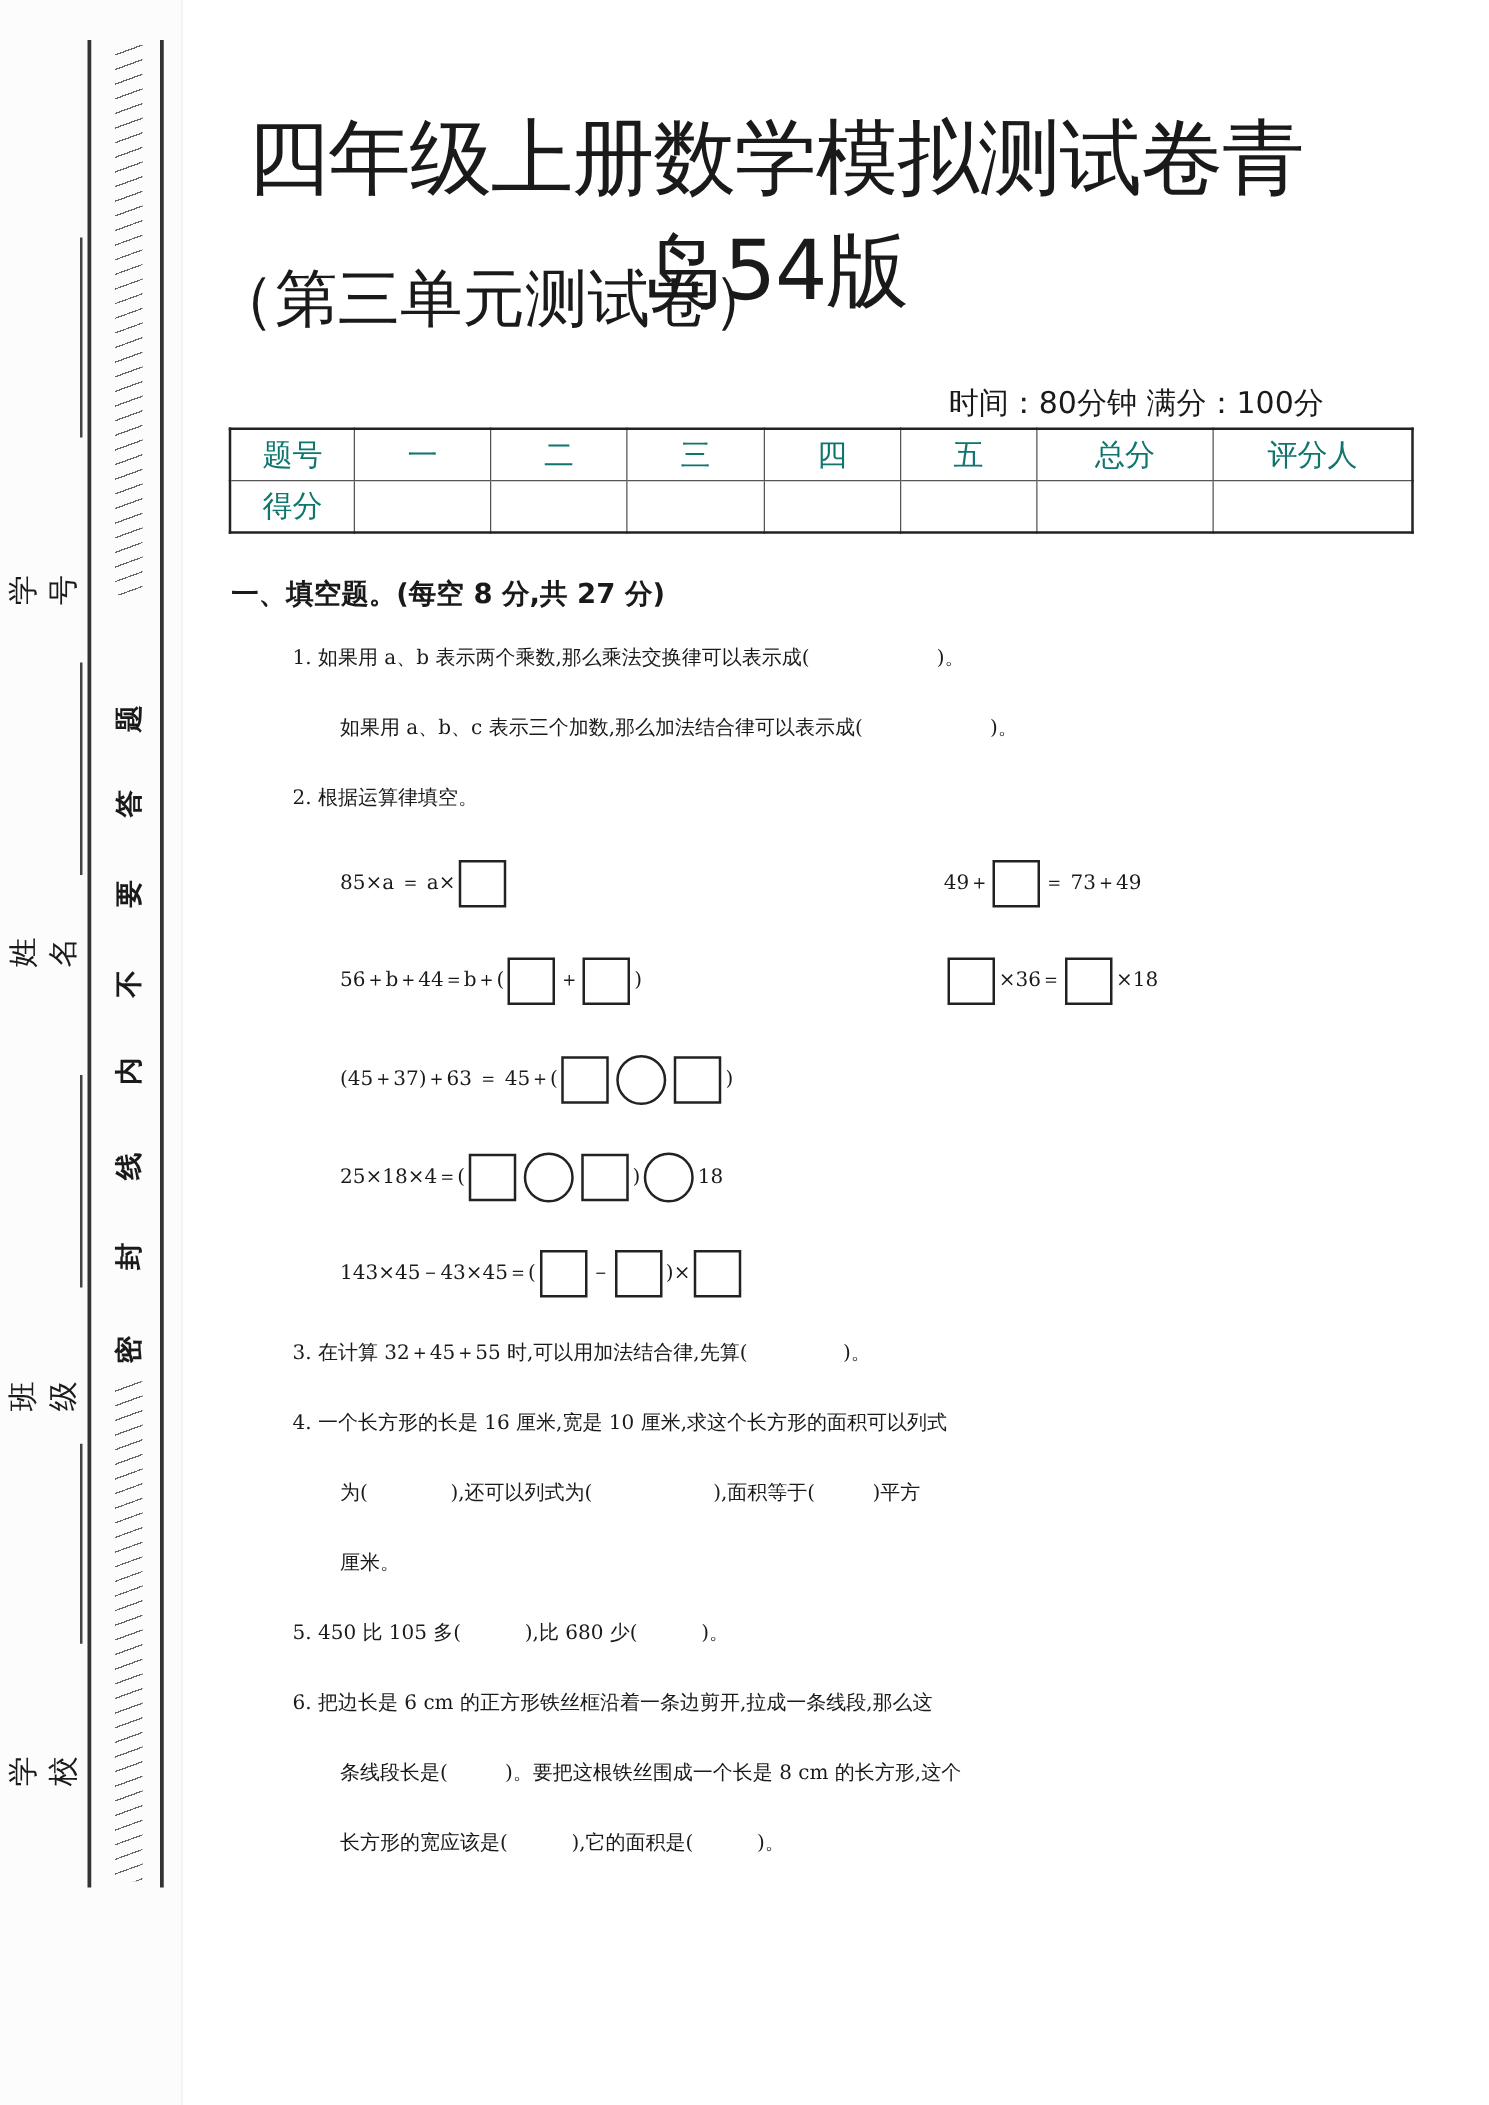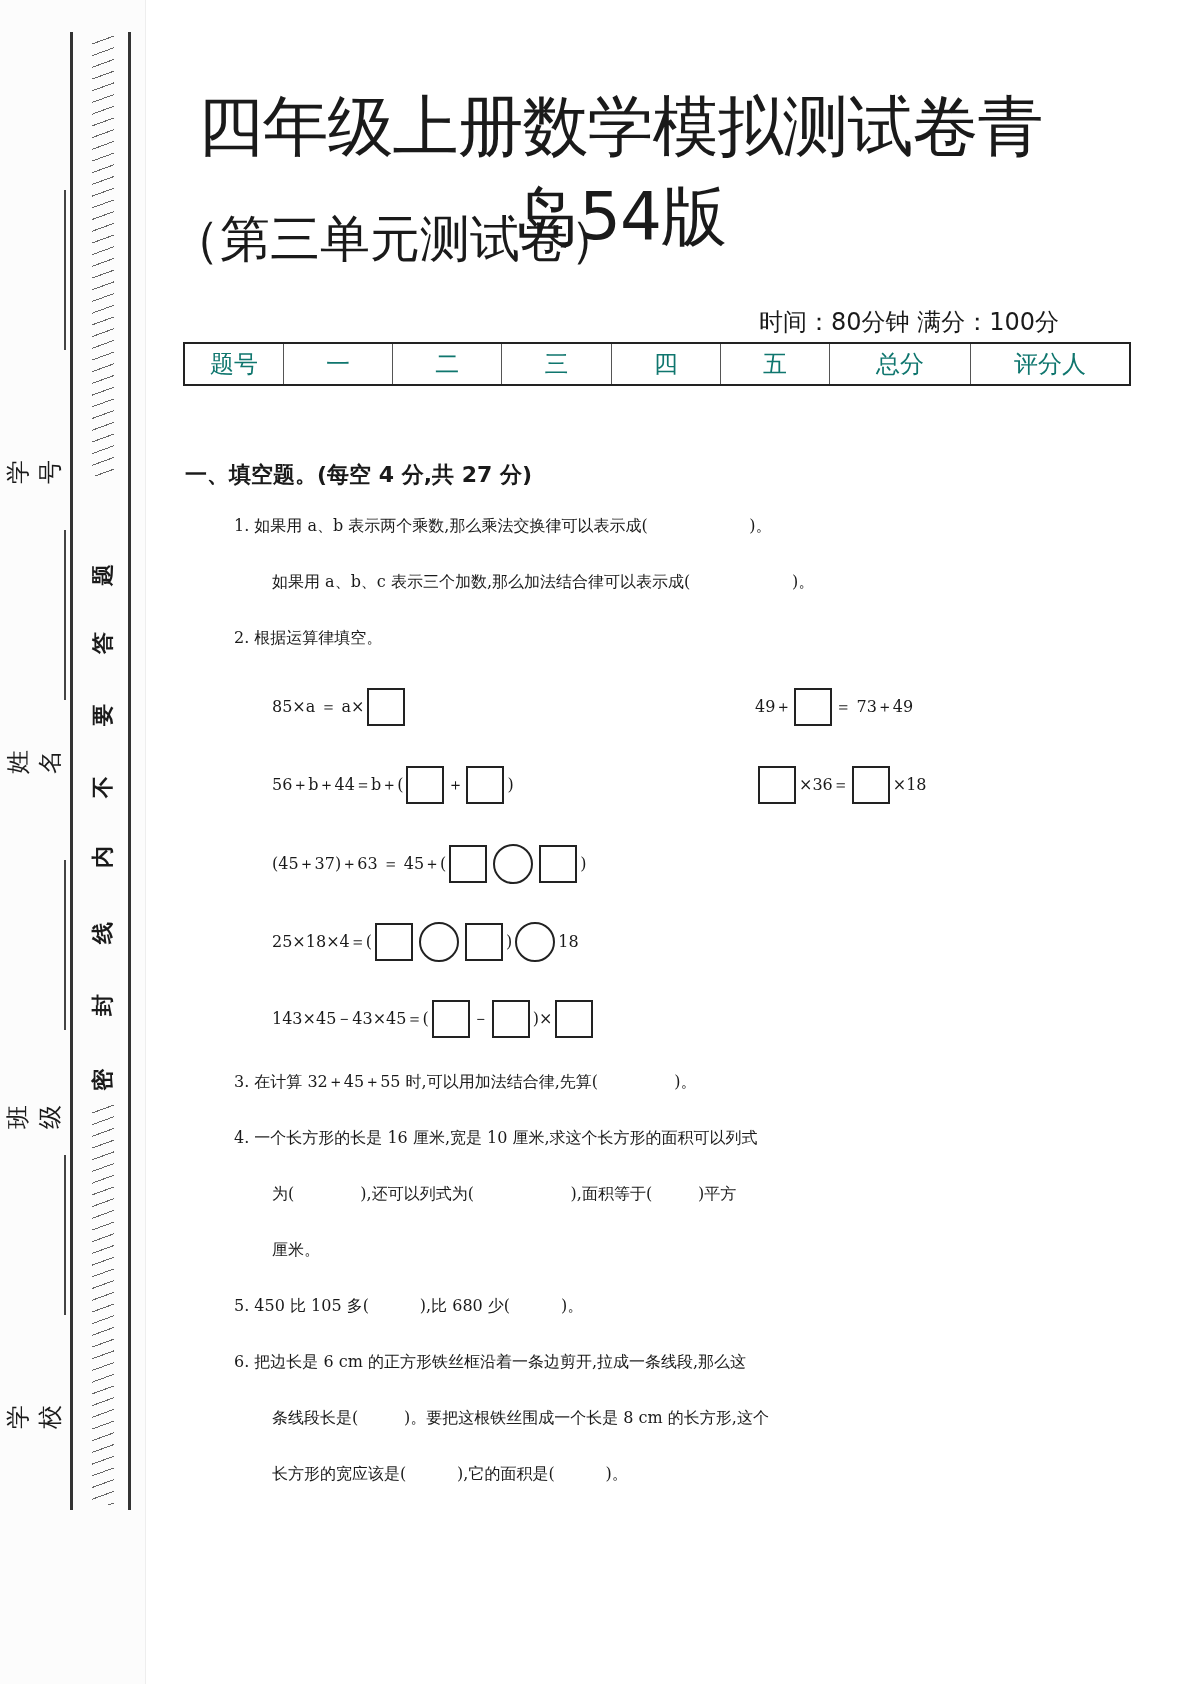--- a/index.html
+++ b/index.html
@@ -69,24 +69,34 @@
       <tr>
     <td style="width:96px">题号</td>
     <td>一</td>
     <td>二</td>
     <td>三</td>
     <td>四</td>
     <td>五</td>
     <td style="width:138px">总分</td>
     <td style="width:156px">评分人</td>
   </tr>
+  <tr>
+    <td>得分</td>
+    <td></td>
+        <td></td>
+    <td></td>
+        <td></td>
+    <td></td>
+        <td></td>
+    <td></td>
+  </tr>
 </tbody>
   </table>
 
-<div class="sec">一、填空题。(每空 4 分,共 27 分)</div>
+<div class="sec">一、填空题。(每空 8 分,共 27 分)</div>
 
 <div class="line" style="left:234px;top:516px">1. 如果用 a、b 表示两个乘数,那么乘法交换律可以表示成(                    )。</div>
 <div class="line" style="left:272px;top:572px">如果用 a、b、c 表示三个加数,那么加法结合律可以表示成(                    )。</div>
 <div class="line" style="left:234px;top:628px">2. 根据运算律填空。</div>
 
 <div class="line" style="left:272px;top:688px"><span>85×a ＝ a×</span><span class="box"></span></div>
 <div class="line" style="left:755px;top:688px"><span>49＋</span><span class="box"></span><span>＝ 73＋49</span></div>
 
 <div class="line" style="left:272px;top:766px"><span>56＋b＋44＝b＋(</span><span class="box"></span><span>＋</span><span class="box"></span><span>)</span></div>
 <div class="line" style="left:755px;top:766px"><span class="box"></span><span>×36＝</span><span class="box"></span><span>×18</span></div>

